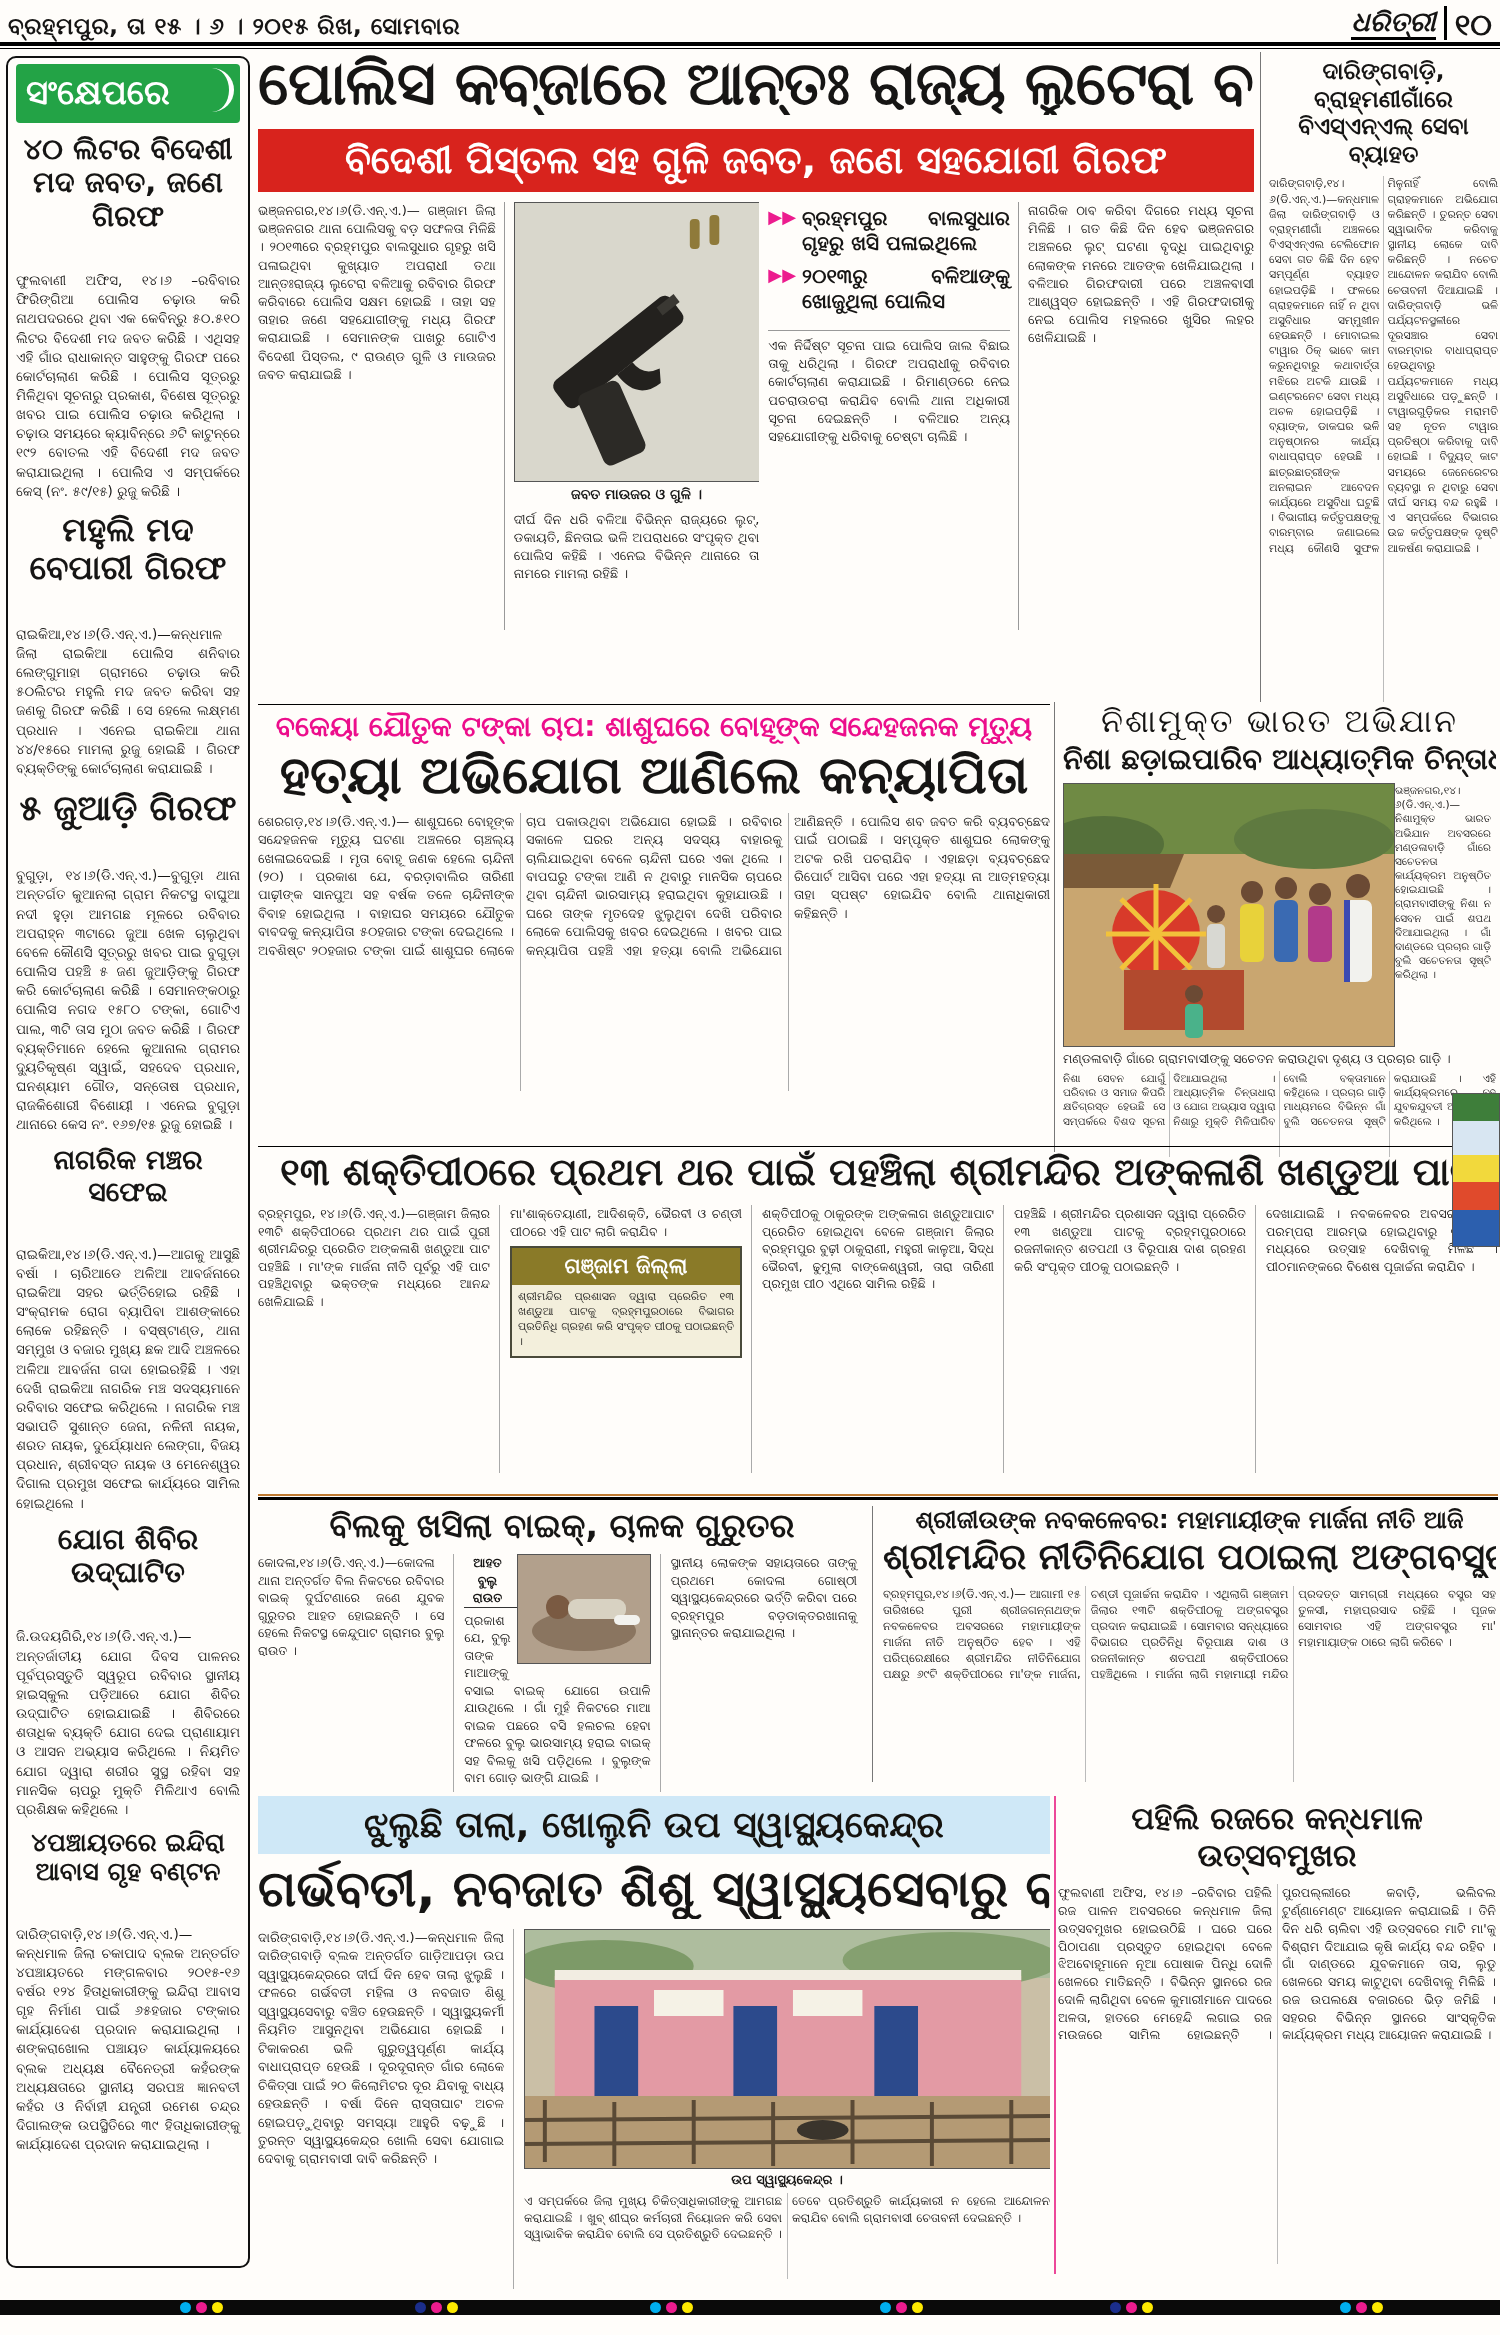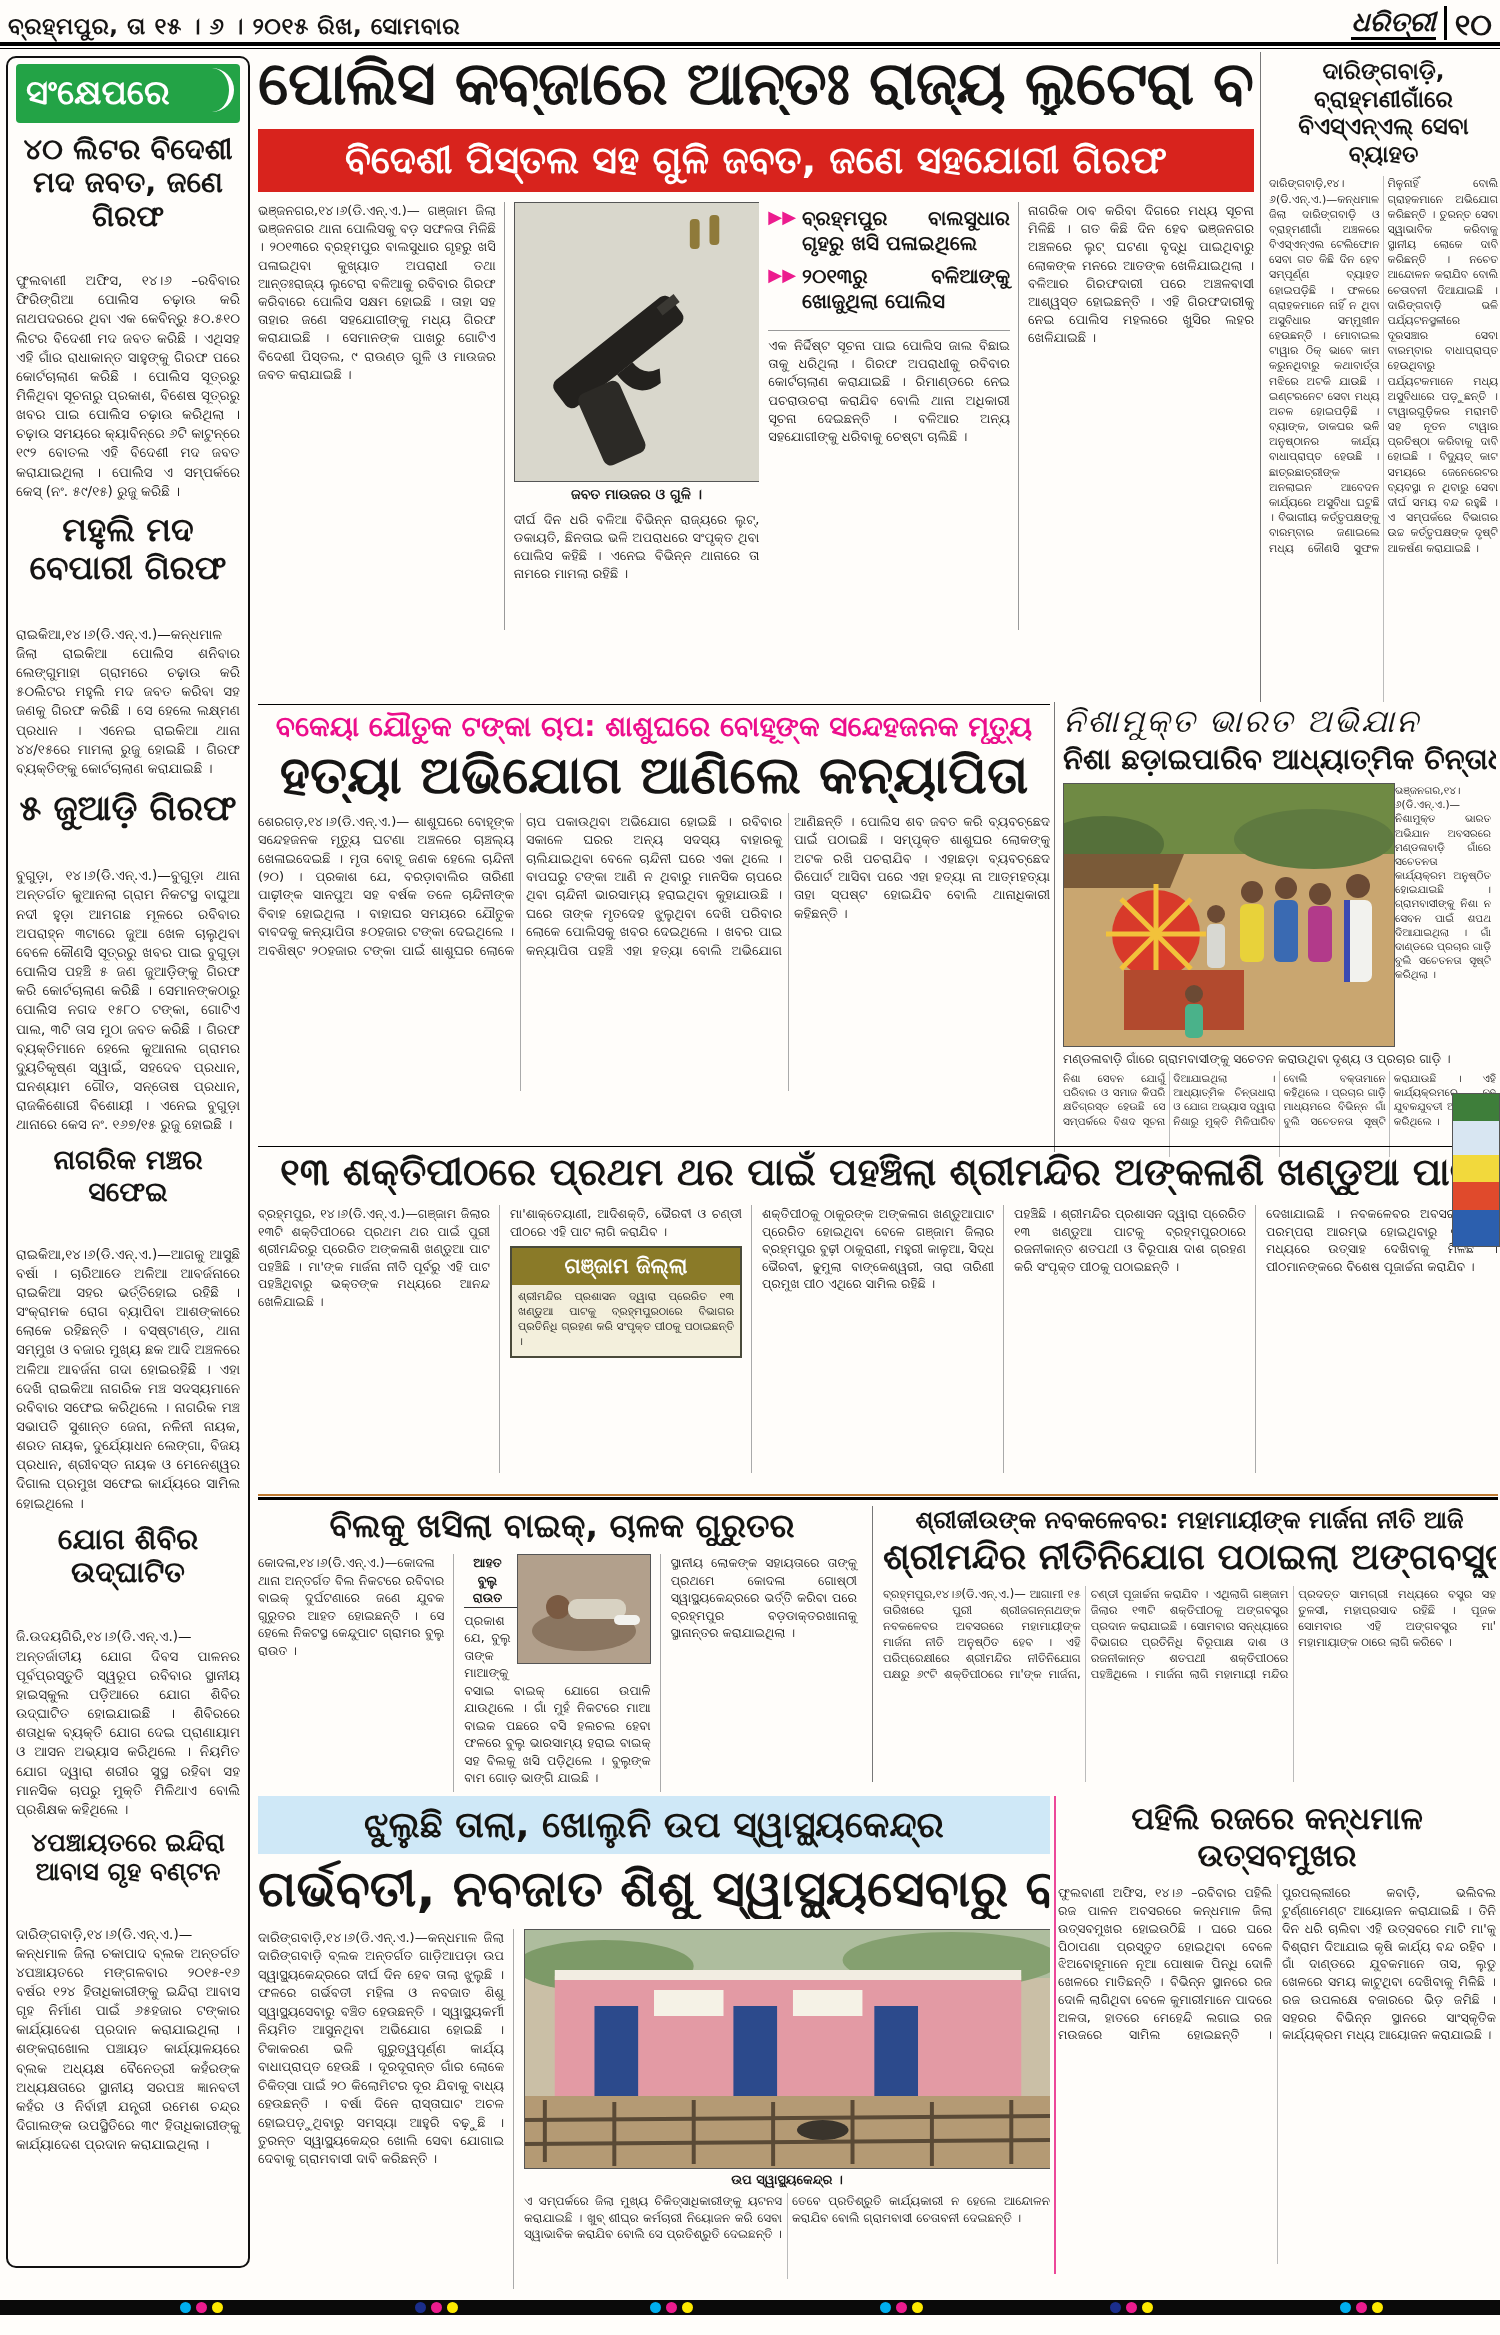--- a/index.html
+++ b/index.html
@@ -42,21 +42,21 @@
   .bsnl-h{font-size:23px;font-weight:bold;text-align:center;line-height:1.2;margin:6px 0 8px;}
   .bsnl-b{font-size:11px;line-height:1.38;text-align:justify;column-count:2;column-gap:8px;column-rule:1px solid #bbb;height:552px;overflow:hidden;}
   .hr1{background:#000;height:1px;}
   
   .dowry{left:258px;top:710px;width:792px;}
   .kicker{color:#ec0e8c;font-weight:bold;font-size:28px;text-align:center;white-space:nowrap;overflow:hidden;}
   .dowry-h{font-size:52px;font-weight:bold;text-align:center;line-height:1.05;white-space:nowrap;overflow:hidden;margin-top:4px;}
   .dowry-b{margin-top:10px;font-size:13px;line-height:1.42;text-align:justify;column-count:3;column-gap:12px;column-rule:1px solid #aaa;height:278px;overflow:hidden;}
   
   .nisha{left:1054px;top:702px;width:442px;height:450px;border-left:1px solid #777;box-sizing:border-box;padding-left:8px;}
-  .nisha-h1{font-size:32px;font-weight:500;letter-spacing:2px;white-space:nowrap;overflow:hidden;font-style:italic;}
+  .nisha-h1{font-size:32px;font-weight:500;text-align:center;letter-spacing:2px;white-space:nowrap;overflow:hidden;}
   .nisha-h2{font-size:29px;font-weight:bold;text-align:center;white-space:nowrap;overflow:hidden;margin:2px 0 6px;}
   .nisha-row{display:flex;gap:0;}
   .nphoto{width:330px;height:262px;border:1px solid #555;position:relative;overflow:hidden;}
   .nside{width:96px;font-size:10.5px;line-height:1.35;text-align:justify;overflow:hidden;height:262px;}
   .ncap{font-size:12.5px;margin:4px 0;}
   .nbody{font-size:10.5px;line-height:1.35;text-align:justify;column-count:4;column-gap:8px;column-rule:1px solid #bbb;height:86px;overflow:hidden;}
   
   .khandua{left:258px;top:1150px;width:1240px;}
   .kh-h{font-size:38px;font-weight:bold;text-align:center;white-space:nowrap;overflow:hidden;}
   .kh-cols{margin-top:10px;display:flex;gap:10px;height:268px;overflow:hidden;}
@@ -306,21 +306,21 @@
               <line x1="330" y1="170" x2="330" y2="234"></line>
                 <line x1="410" y1="172" x2="410" y2="236"></line>
               <line x1="490" y1="170" x2="490" y2="234"></line>
               <line x1="0" y1="190" x2="530" y2="186"></line>
                 <line x1="0" y1="214" x2="530" y2="210"></line>
             </g>
             <ellipse cx="300" cy="200" rx="26" ry="10" fill="#3a342c"></ellipse>
           </svg>
         </div>
         <div class="bldgcap">ଉପ ସ୍ୱାସ୍ଥ୍ୟକେନ୍ଦ୍ର ।</div>
-        <div class="health-bot">ଏ ସମ୍ପର୍କରେ ଜିଲା ମୁଖ୍ୟ ଚିକିତ୍ସାଧିକାରୀଙ୍କୁ ୟଟନସ କରାଯାଇଛି । ଖୁବ୍ ଶୀଘ୍ର କର୍ମଚାରୀ ନିୟୋଜନ କରି ସେବା ସ୍ୱାଭାବିକ କରାଯିବ ବୋଲି ସେ ପ୍ରତିଶ୍ରୁତି ଦେଇଛନ୍ତି । ତେବେ ପ୍ରତିଶ୍ରୁତି କାର୍ଯ୍ୟକାରୀ ନ ହେଲେ ଆନ୍ଦୋଳନ କରାଯିବ ବୋଲି ଗ୍ରାମବାସୀ ଚେତାବନୀ ଦେଇଛନ୍ତି ।</div>
+        <div class="health-bot">ଏ ସମ୍ପର୍କରେ ଜିଲା ମୁଖ୍ୟ ଚିକିତ୍ସାଧିକାରୀଙ୍କୁ ଆମଗଛ କରାଯାଇଛି । ଖୁବ୍ ଶୀଘ୍ର କର୍ମଚାରୀ ନିୟୋଜନ କରି ସେବା ସ୍ୱାଭାବିକ କରାଯିବ ବୋଲି ସେ ପ୍ରତିଶ୍ରୁତି ଦେଇଛନ୍ତି । ତେବେ ପ୍ରତିଶ୍ରୁତି କାର୍ଯ୍ୟକାରୀ ନ ହେଲେ ଆନ୍ଦୋଳନ କରାଯିବ ବୋଲି ଗ୍ରାମବାସୀ ଚେତାବନୀ ଦେଇଛନ୍ତି ।</div>
       </div>
     </div>
   </div>
 
   <div class="abs raja">
     <div class="raja-h">ପହିଲି ରଜରେ କନ୍ଧମାଳ ଉତ୍ସବମୁଖର</div>
     <div class="raja-b">ଫୁଲବାଣୀ ଅଫିସ, ୧୪।୬ –ରବିବାର ପହିଲି ରଜ ପାଳନ ଅବସରରେ କନ୍ଧମାଳ ଜିଲା ଉତ୍ସବମୁଖର ହୋଇଉଠିଛି । ଘରେ ଘରେ ପିଠାପଣା ପ୍ରସ୍ତୁତ ହୋଇଥିବା ବେଳେ ଝିଅବୋହୂମାନେ ନୂଆ ପୋଷାକ ପିନ୍ଧି ଦୋଳି ଖେଳରେ ମାତିଛନ୍ତି । ବିଭିନ୍ନ ସ୍ଥାନରେ ରଜ ଦୋଳି ଲାଗିଥିବା ବେଳେ କୁମାରୀମାନେ ପାଦରେ ଅଳତା, ହାତରେ ମେହେନ୍ଦି ଲଗାଇ ରଜ ମଉଜରେ ସାମିଲ ହୋଇଛନ୍ତି । ପୁରପଲ୍ଲୀରେ କବାଡ଼ି, ଭଲିବଲ ଟୁର୍ଣ୍ଣାମେଣ୍ଟ ଆୟୋଜନ କରାଯାଇଛି । ତିନି ଦିନ ଧରି ଚାଲିବା ଏହି ଉତ୍ସବରେ ମାଟି ମା'କୁ ବିଶ୍ରାମ ଦିଆଯାଇ କୃଷି କାର୍ଯ୍ୟ ବନ୍ଦ ରହିବ । ଗାଁ ଦାଣ୍ଡରେ ଯୁବକମାନେ ତାସ, ଲୁଡୁ ଖେଳରେ ସମୟ କାଟୁଥିବା ଦେଖିବାକୁ ମିଳିଛି । ରଜ ଉପଲକ୍ଷେ ବଜାରରେ ଭିଡ଼ ଜମିଛି । ସହରର ବିଭିନ୍ନ ସ୍ଥାନରେ ସାଂସ୍କୃତିକ କାର୍ଯ୍ୟକ୍ରମ ମଧ୍ୟ ଆୟୋଜନ କରାଯାଇଛି ।</div>
   </div>
 
   <div class="abs pbar"></div>

